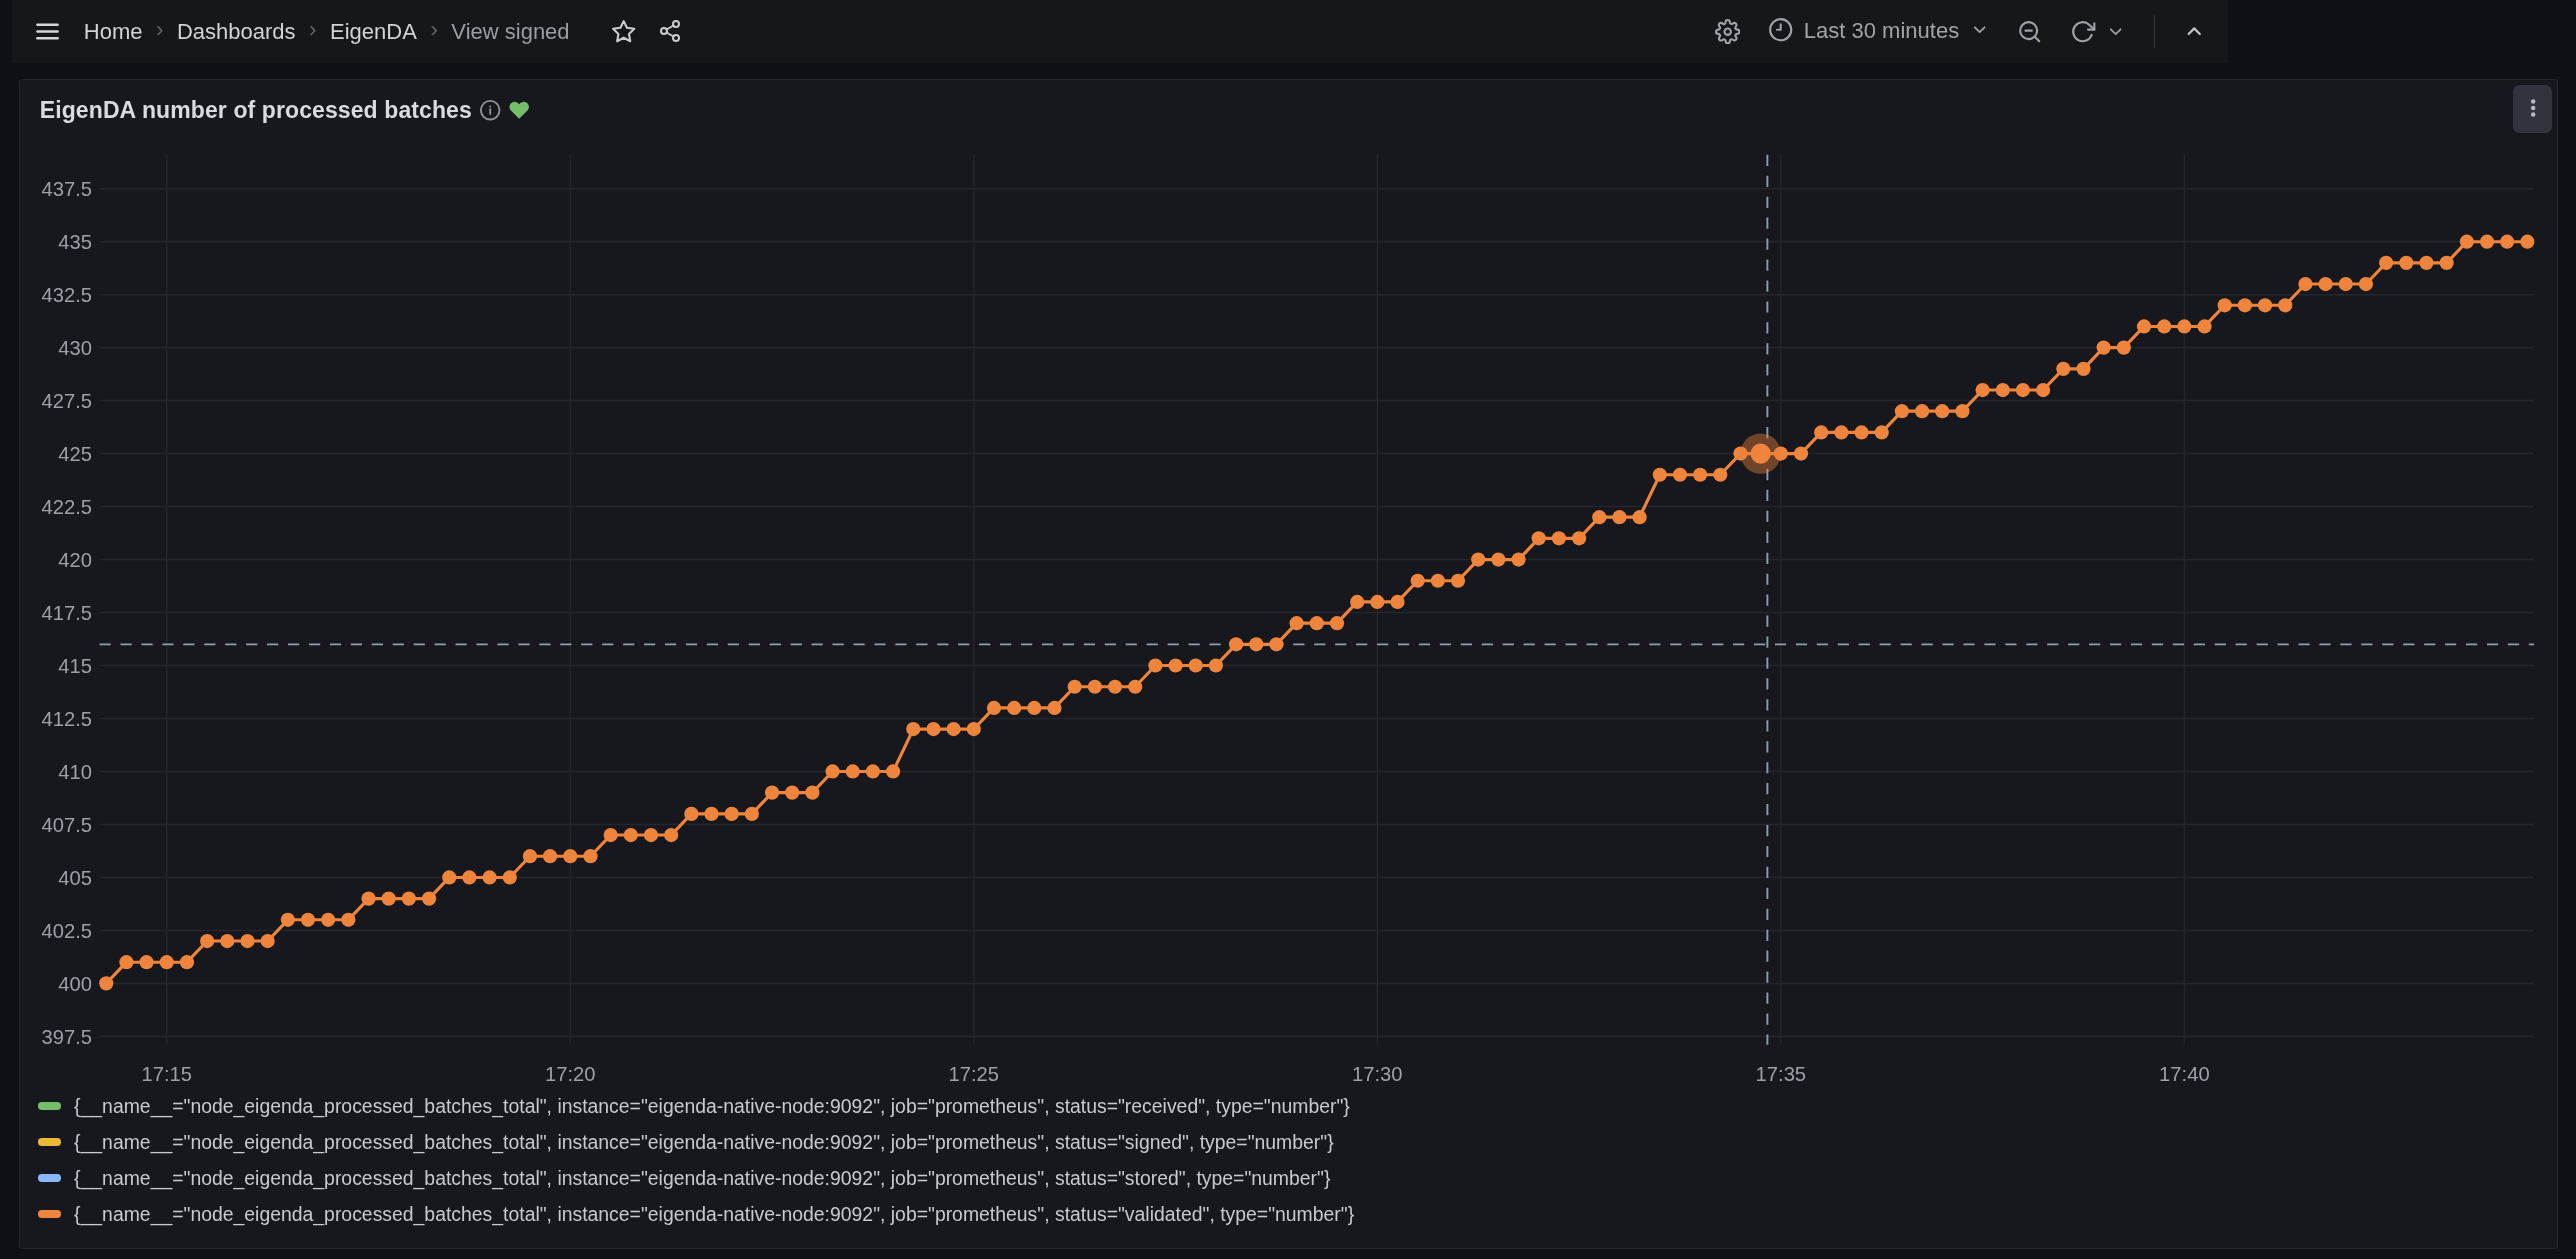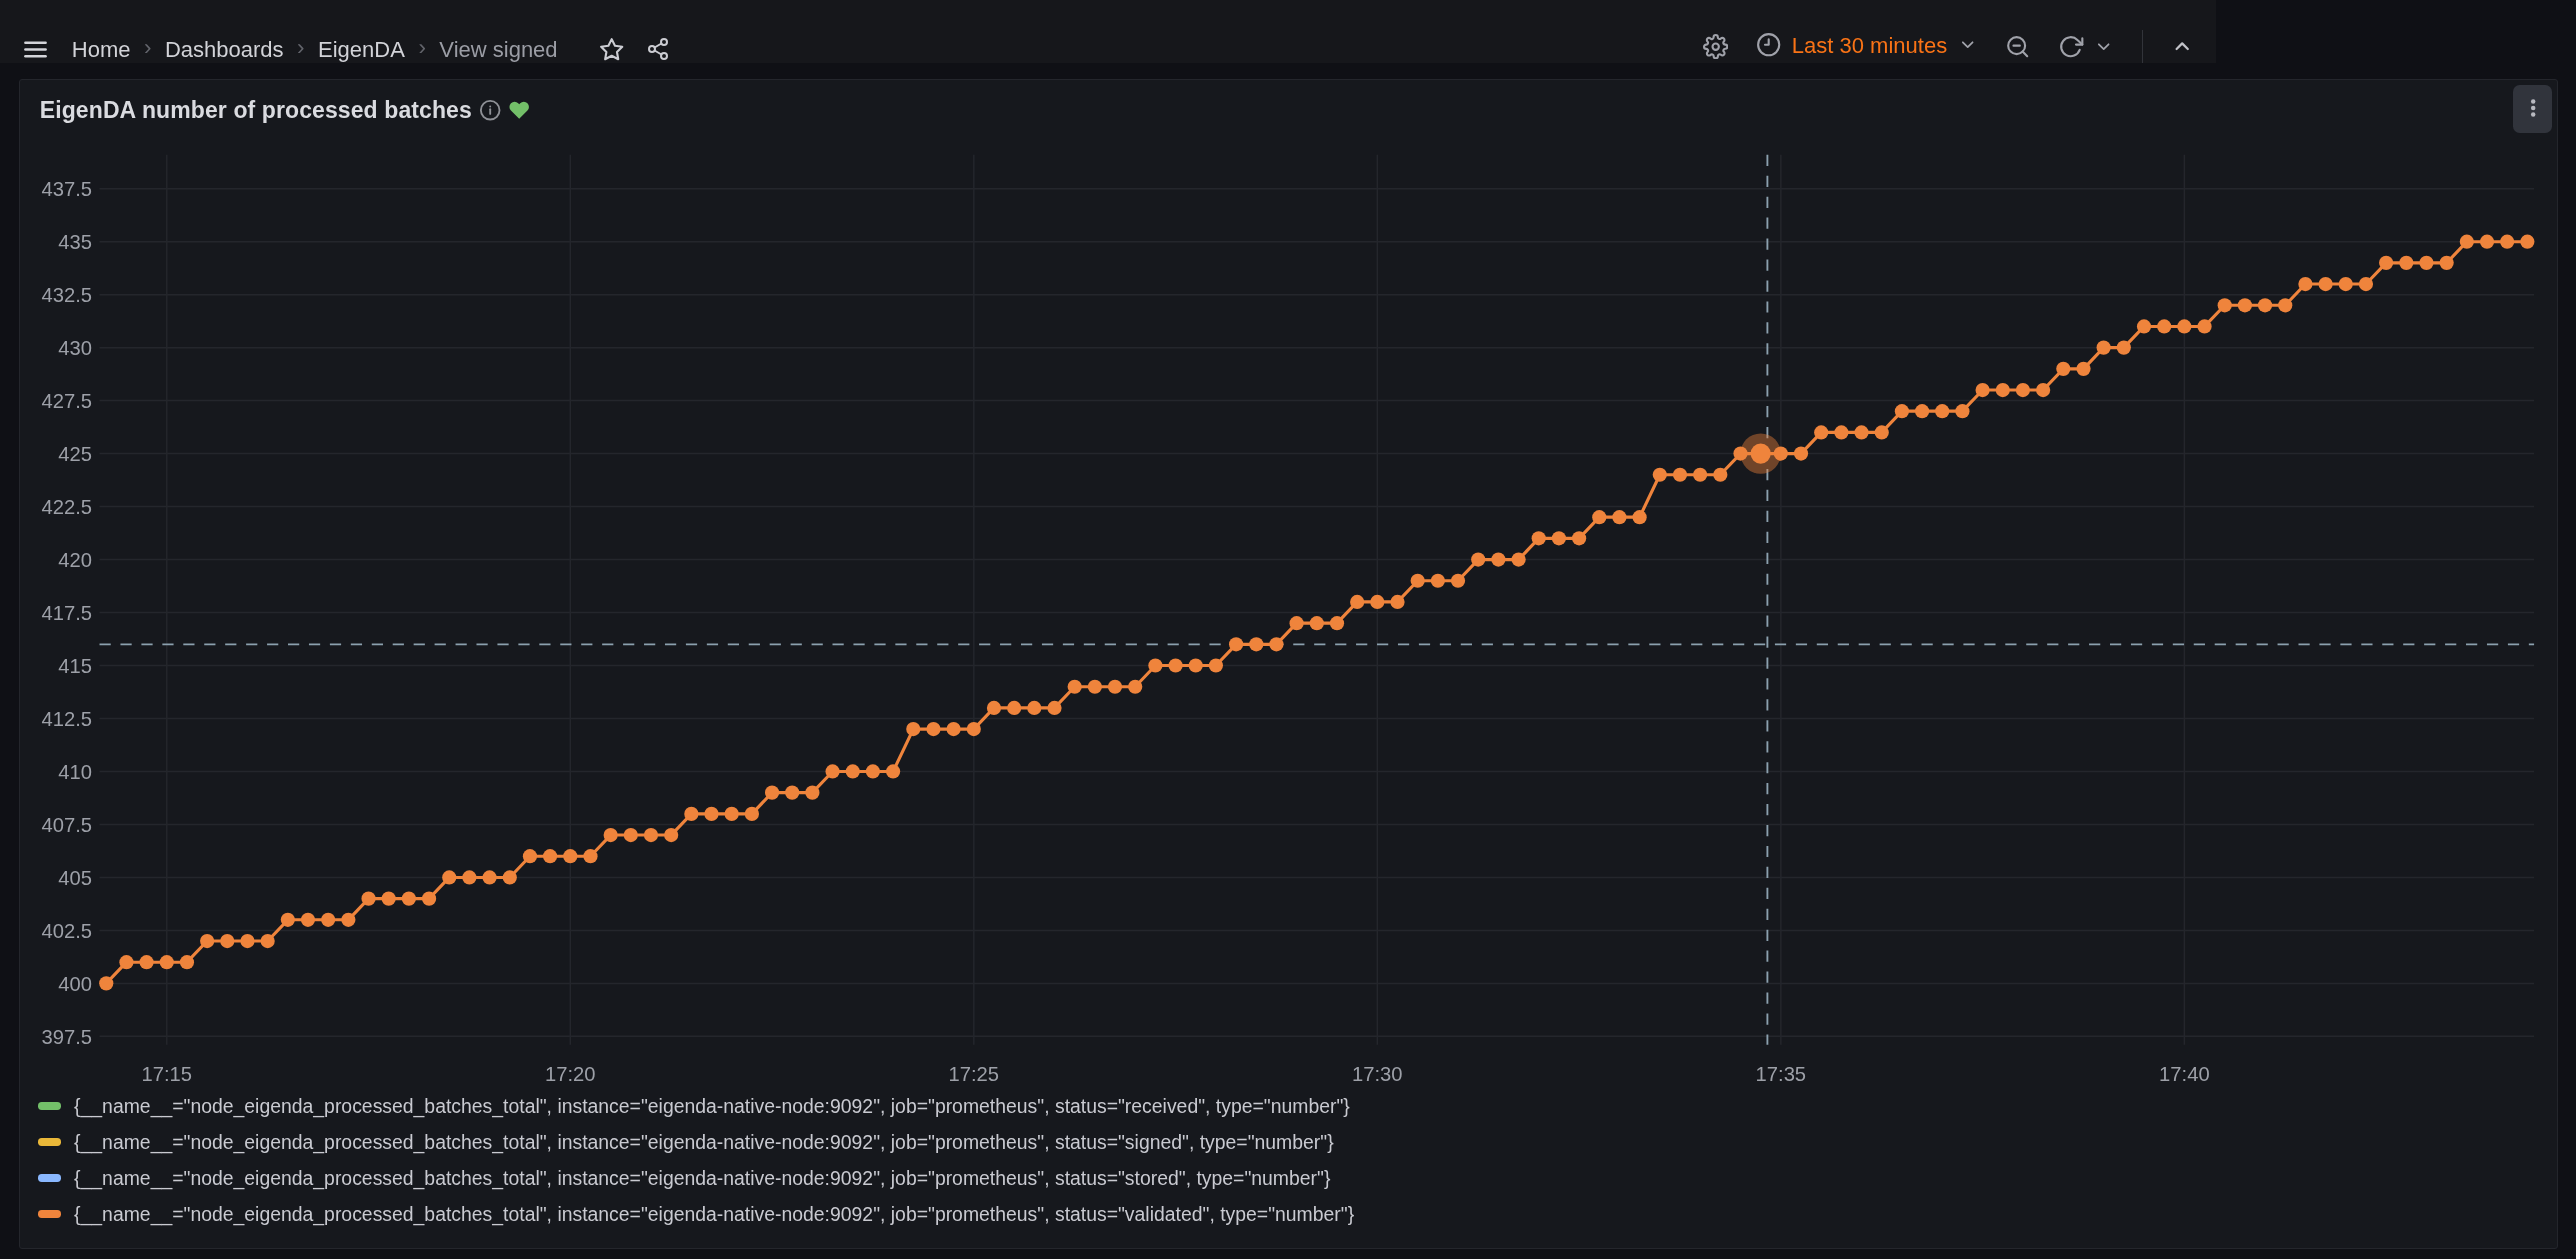--- a/index.html
+++ b/index.html
@@ -5,42 +5,42 @@
   * { margin:0; padding:0; box-sizing:border-box; }
   html,body { width:2576px; height:1260px; overflow:hidden; }
   body {
     background:#0f1015;
     font-family:"Liberation Sans","DejaVu Sans",sans-serif;
     color:#d2d3d8;
     position:relative;
   }
   
   .topnav {
-    position:absolute; left:0; top:0; width:2216px; height:63px;
+    position:absolute; left:12px; top:0; width:2216px; height:63px;
     background:#16171b;
-    display:flex; align-items:flex-end; justify-content:space-between;
+    display:flex; align-items:center; justify-content:space-between;
     padding:0 22.4px;
   }
   .nav-left { display:flex; align-items:center; gap:22.4px; }
   .icon-btn {
     display:flex; align-items:center; justify-content:center;
     background:none; border:none; cursor:pointer; color:#a0a2aa; padding:0;
   }
   .icon-btn svg { display:block; }
   .breadcrumb { display:flex; align-items:center; font-size:22px; }
   .crumb { color:#d2d3d8; cursor:pointer; background:none; border:none; font-size:22px; font-family:inherit; }
   .crumb.current { color:#9b9da5; cursor:default; }
   .crumb-wrap { display:flex; align-items:center; }
   .crumb-wrap + .crumb-wrap::before {
     content:"›"; color:#62646b; font-size:22.4px; margin:0 13.5px; position:relative; top:-1.5px;
   }
   .crumb-actions { display:flex; align-items:center; gap:21px; margin-left:19.4px; }
   .nav-right { display:flex; align-items:center; gap:28px; }
   .timepicker { display:flex; align-items:center; gap:10.5px; background:none; border:none; cursor:pointer; color:#a0a2aa; }
-  .timepicker .tp-label { font-size:22px; color:#f97316; font-family:inherit; }
+  .timepicker .tp-label { font-size:22px; color:#a3a3a3; font-family:inherit; }
   .refresh-group { display:flex; align-items:center; gap:10.5px; }
   .nav-divider { width:1.5px; height:33px; background:#32343a; }
   
   .panel {
     position:absolute; left:19.4px; top:79px; width:2539px; height:1170px;
     background:#16181d; border:0.7px solid #24262c; border-radius:3px;
   }
   .panel-header {
     position:absolute; left:0; top:0; width:100%; height:60px;
     display:flex; align-items:center; padding-left:19.4px; gap:7px;

